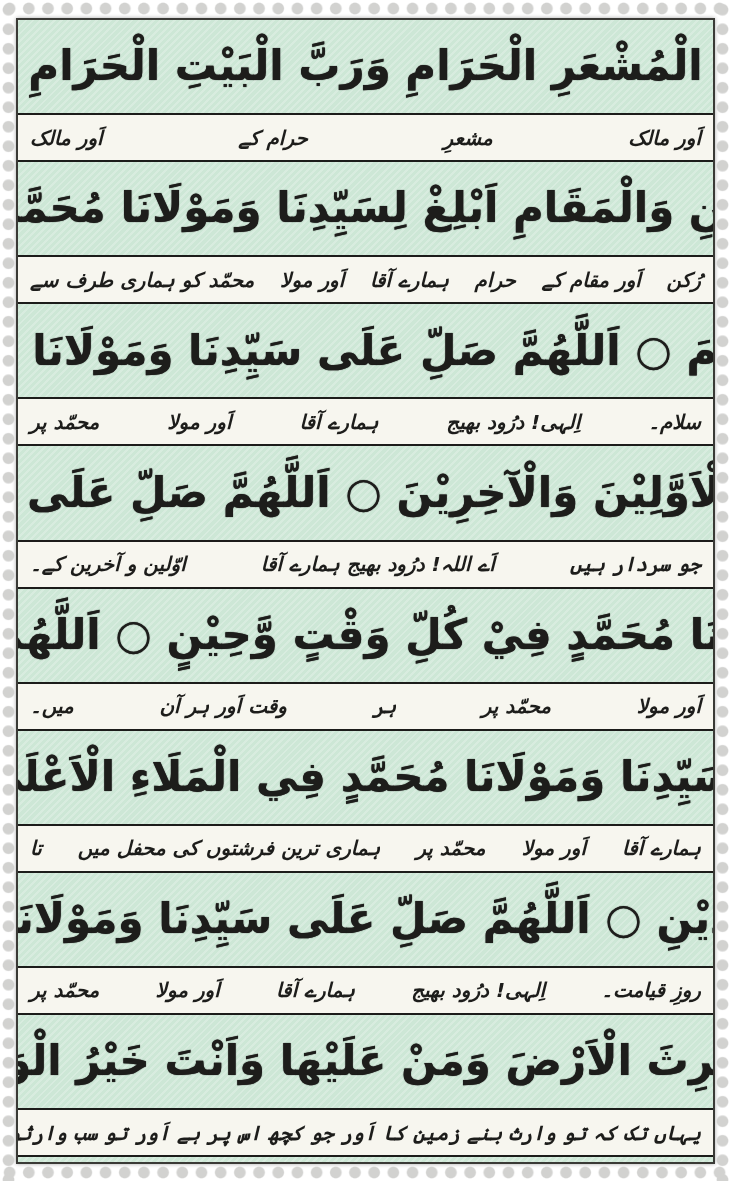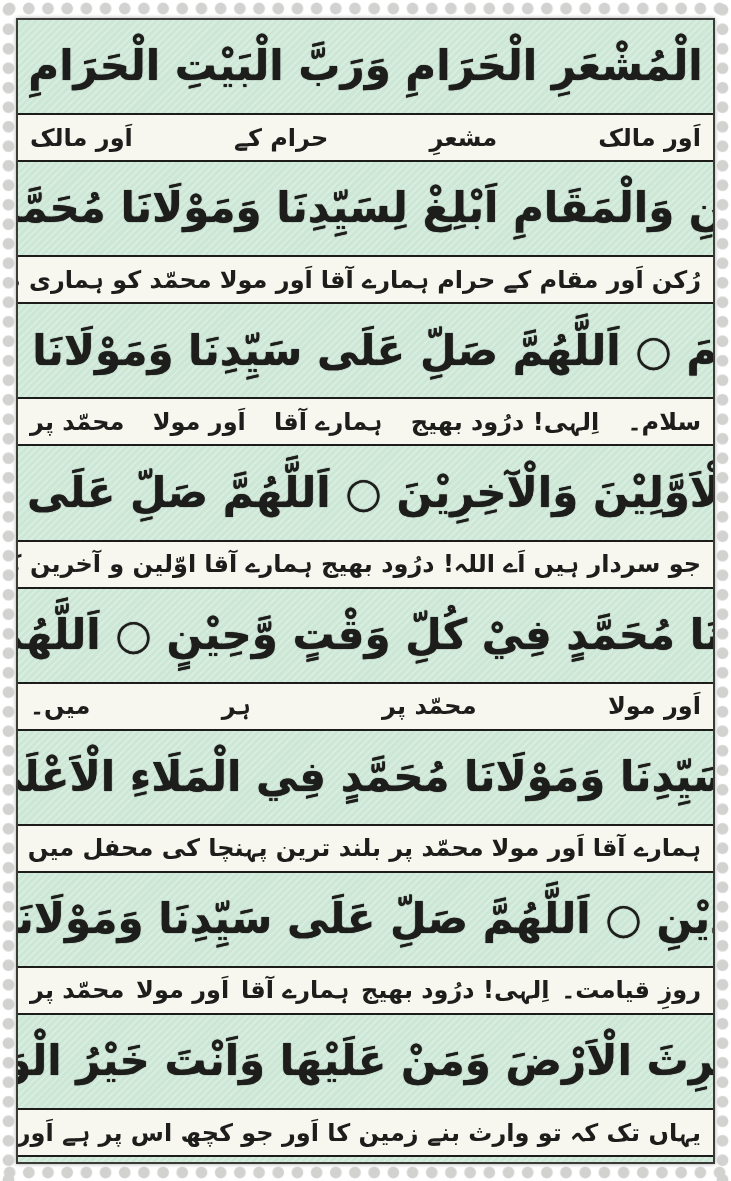--- a/index.html
+++ b/index.html
@@ -75,23 +75,24 @@
     display: flex;
     direction: rtl;
     align-items: center;
     justify-content: space-between;
     gap: 8px;
     padding: 0 12px;
     overflow: hidden;
   }
   .seg {
     white-space: nowrap;
-    font-size: 24px;
+    font-size: 20px;
     font-weight: bold;
     color: var(--ink);
+    font-style: italic;
   }
 </style>
 </head>
 <body>
 
 <div class="stamp">
   <div class="perf perf-top"></div>
   <div class="perf perf-bottom"></div>
   <div class="perf perf-left"></div>
   <div class="perf perf-right"></div>
@@ -148,33 +149,34 @@
   </section>
 
   <section class="band">
     <div class="green">
       <div class="arabic">وَمَوْلَانَا مُحَمَّدٍ فِيْ كُلِّ وَقْتٍ وَّحِيْنٍ ○ اَللَّهُمَّ صَلِّ</div>
     </div>
     <div class="white">
           <span class="seg">اَور مولا</span>
           <span class="seg">محمّد پر</span>
           <span class="seg">ہر</span>
+          <span class="seg">وقت اَور ہر آن</span>
           <span class="seg">میں۔</span>
         </div>
   </section>
 
   <section class="band">
     <div class="green">
       <div class="arabic">عَلَى سَيِّدِنَا وَمَوْلَانَا مُحَمَّدٍ فِي الْمَلَاءِ الْاَعْلَى اِلَى</div>
     </div>
     <div class="white">
           <span class="seg">ہمارے آقا</span>
           <span class="seg">اَور مولا</span>
           <span class="seg">محمّد پر</span>
-          <span class="seg">بلند ترین پہنچا کی محفل میں</span>
+          <span class="seg">ہماری ترین فرشتوں کی محفل میں</span>
           <span class="seg">تا</span>
         </div>
   </section>
 
   <section class="band">
     <div class="green">
       <div class="arabic">يَوْمِ الدِّيْنِ ○ اَللَّهُمَّ صَلِّ عَلَى سَيِّدِنَا وَمَوْلَانَا مُحَمَّدٍ</div>
     </div>
     <div class="white">
           <span class="seg">روزِ قیامت۔</span>

